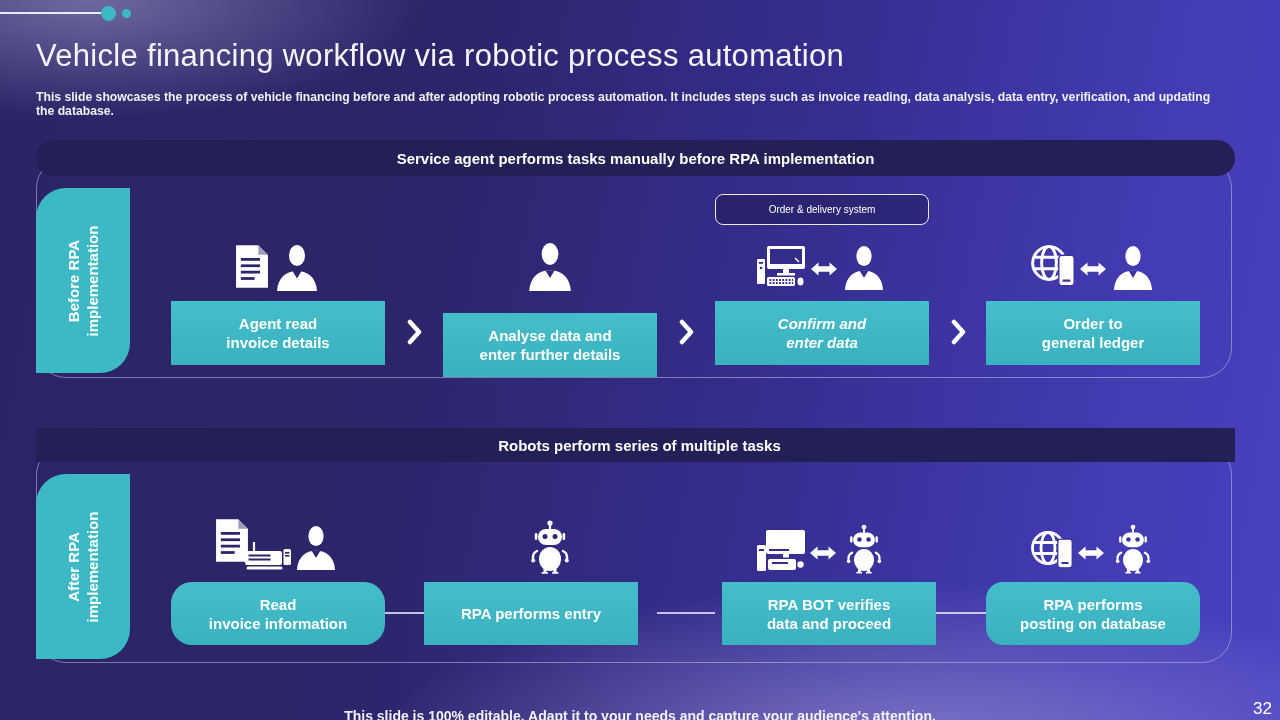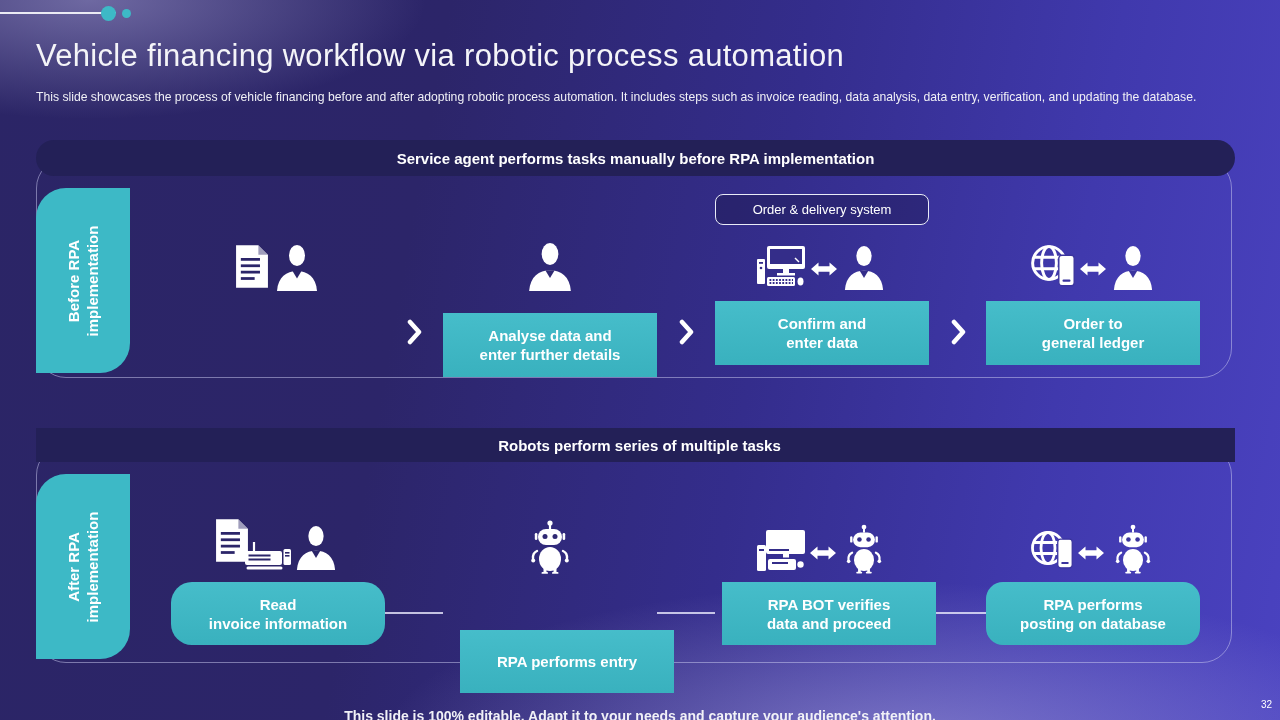--- a/index.html
+++ b/index.html
@@ -12,21 +12,21 @@
       radial-gradient(ellipse 480px 170px at 90px 0px, rgba(165,160,210,0.55), rgba(165,160,210,0) 70%),
       radial-gradient(ellipse 800px 250px at 900px 745px, rgba(188,183,235,0.5), rgba(188,183,235,0) 65%),
       linear-gradient(100deg, #2b2566 0%, #2c2569 32%, #342d8c 58%, #4039ad 80%, #4a42c0 100%);
   }
 
   .decor-line { position:absolute; left:0; top:12px; width:116px; height:2px; background:#ebebf4; }
   .decor-dot-lg { position:absolute; left:101px; top:6px; width:15px; height:15px; border-radius:50%; background:#3db9c6; }
   .decor-dot-sm { position:absolute; left:122px; top:9px; width:9px; height:9px; border-radius:50%; background:#3db9c6; }
 
   .title { position:absolute; left:36px; top:38px; font-size:31px; font-weight:400; letter-spacing:0.3px; color:#f4f4f8; }
-  .subtitle { position:absolute; left:36px; top:90px; width:1180px; font-size:12.2px; font-weight:normal; color:#f0f0f6; }
+  .subtitle { position:absolute; left:36px; top:90px; width:1180px; font-size:12.2px; font-weight:bold; color:#f0f0f6; }
 
   .band { position:absolute; left:36px; width:1199px; background:#232057; display:flex; align-items:center; justify-content:center;
           font-weight:bold; font-size:15px; color:#fff; z-index:3; }
   .band-1 { top:140px; height:36px;border-radius:18px; }
   .band-2 { top:428px; height:34px;padding-left:8px; }
 
   .row-outline { position:absolute; left:36px; width:1196px; border:1px solid rgba(206,206,242,0.5); border-radius:30px; z-index:1; }
   .row-outline-1 { top:158px; height:220px; }
   .row-outline-2 { top:445px; height:218px; }
 
@@ -44,24 +44,24 @@
   .step-box { position:absolute; width:214px; display:flex; align-items:center; justify-content:center;
               background:linear-gradient(180deg,#46bdca,#39b1be); font-weight:bold; font-size:15px; line-height:19px;
               text-align:center; white-space:pre-line; color:#fff; z-index:5; }
   .step-r1 { top:301px; height:64px; }
   .step-r2 { top:582px; height:63px; }
 
   .chev { position:absolute; top:317px; width:20px; height:30px; display:flex; align-items:center; justify-content:center; z-index:5; }
   .conn { position:absolute; top:612px; height:2px; background:rgba(234,234,252,0.8); z-index:2; }
 
   .callout { position:absolute; left:715px; top:194px; width:214px; height:31px; border:1.5px solid #e9ebf7; border-radius:8px;
-             background:rgba(22,19,64,0.35); display:flex; align-items:center; justify-content:center; font-size:13px; color:#fff; z-index:5; }
+             background:rgba(22,19,64,0.35); display:flex; align-items:center; justify-content:center; font-size:10px; color:#fff; z-index:5; }
 
   .footer-note { position:absolute; left:0; right:0; top:700px; text-align:center; font-size:14px; font-weight:bold; color:#f1f1f7;margin-top:8px; }
-  .page-number { position:absolute; right:8px; top:699px; font-size:10px; color:#fff; }
+  .page-number { position:absolute; right:8px; top:699px; font-size:17px; color:#fff; }
 
   .defs-svg { position:absolute; width:0; height:0; overflow:hidden; }
 </style>
 </head>
 <body>
 
 <svg class="defs-svg" aria-hidden="true">
   <defs>
     <symbol id="i-person" viewBox="0 0 44 46">
       <ellipse cx="22" cy="10.5" rx="8" ry="10.5" fill="#fff"></ellipse>
@@ -186,23 +186,25 @@
   </div>
   <div class="icon-slot icon-slot-r1" style="left:986px;">
     <svg width="126" height="52" style="color:#3b349e">
       <use href="#i-globe" x="0" y="4" width="38" height="38"></use>
       <use href="#i-phone" x="28" y="14" width="17" height="33"></use>
       <use href="#i-arrow" x="50" y="22" width="26" height="14"></use>
       <use href="#i-person" x="82" y="6" width="42" height="44"></use>
     </svg>
   </div>
 
+  <div class="step-box step-r1" style="left:171px;">Agent read
+invoice details</div>
   <div class="step-box step-r1" style="left:443px;margin-top:12px;">Analyse data and
 enter further details</div>
-  <div class="step-box step-r1" style="left:715px;">Confirm and
+  <div class="step-box step-r1" style="left:715px;font-style:italic;">Confirm and
 enter data</div>
   <div class="step-box step-r1" style="left:986px;">Order to
 general ledger</div>
 
   <div class="chev" style="left:404px;">
     <svg width="15" height="26">
         <use href="#i-chevron"></use>
       </svg>
   </div>
   <div class="chev" style="left:676px;">
@@ -246,21 +248,21 @@
     <svg width="126" height="56" style="color:#3b349e">
       <use href="#i-globe" x="0" y="10" width="36" height="36"></use>
       <use href="#i-phone" x="27" y="18" width="16" height="31"></use>
       <use href="#i-arrow" x="48" y="26" width="26" height="14"></use>
       <use href="#i-robot" x="82" y="4" width="42" height="50"></use>
     </svg>
   </div>
 
   <div class="step-box step-r2" style="left:171px;border-radius:21px;">Read
 invoice information</div>
-  <div class="step-box step-r2" style="left:460px;margin-top:48px;">RPA performs entry</div>
+  <div class="step-box step-r2" style="left:424px;">RPA performs entry</div>
   <div class="step-box step-r2" style="left:715px;margin-left:7px;">RPA BOT verifies
 data and proceed</div>
   <div class="step-box step-r2" style="left:986px;border-radius:17px;">RPA performs
 posting on database</div>
 
   <div class="conn" style="left:385px; width:58px;"></div>
   <div class="conn" style="left:657px; width:58px;"></div>
   <div class="conn" style="left:929px; width:57px;"></div>
 
   <div class="footer-note">This slide is 100% editable. Adapt it to your needs and capture your audience's attention.</div>

